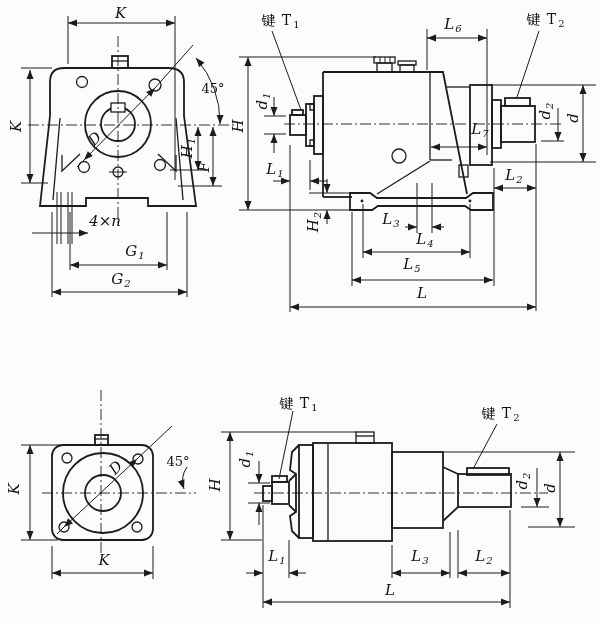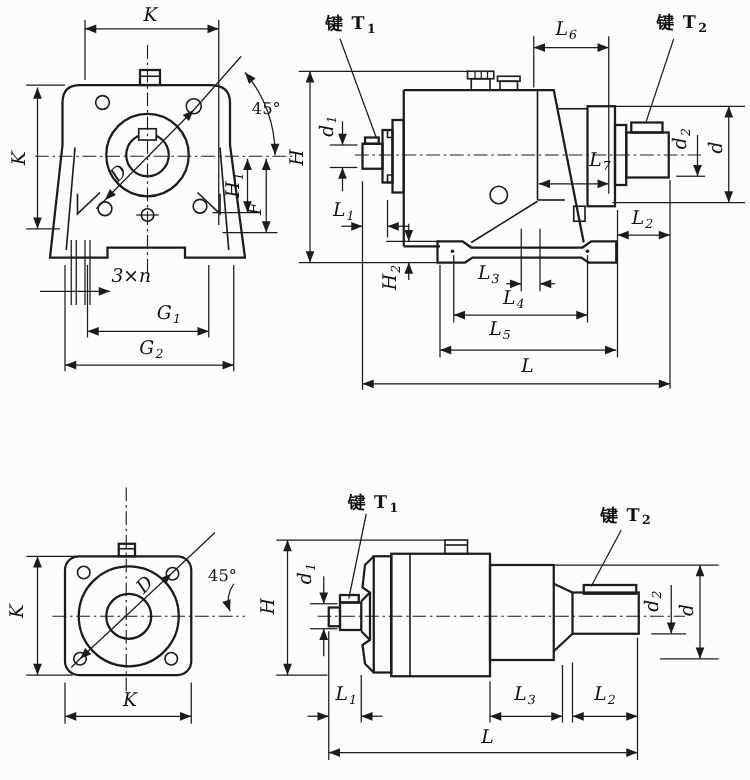--- a/index.html
+++ b/index.html
@@ -12,21 +12,21 @@
   .dm{stroke-width:1;}
   .cl{stroke-width:0.9;stroke-dasharray:11 3 2 3;}
   .ah{fill:#1c1c1c;stroke:none;}
   .dot{fill:#1c1c1c;stroke:none;}
   .mask{fill:#fcfcfa;stroke:#1c1c1c;stroke-width:1.3;}
   .lbl{position:absolute;transform:translate(-50%,-50%);font:italic 15px "DejaVu Serif",serif;
        color:#111;white-space:nowrap;line-height:1;z-index:2;}
   .lbl sub{font-size:10px;vertical-align:-3px;margin-left:1px;}
   .rv{transform:translate(-50%,-50%) rotate(-90deg);}
   .r45{transform:translate(-50%,-50%) rotate(-45deg);}
-  .cjk{font-style:normal;font-size:14px;letter-spacing:1px;font-weight:bold;}
+  .cjk{font-style:normal;font-size:14px;letter-spacing:1px;}
   .deg{font-style:normal;font-size:13px;}
 </style>
 </head>
 <body>
 
 <div class="sheet">
 
 <svg width="600" height="624" viewBox="0 0 600 624">
   <defs>
     <marker id="ah" viewBox="0 0 10 8" refX="9.5" refY="4" markerWidth="10" markerHeight="8" orient="auto-start-reverse">
@@ -257,38 +257,38 @@
     <line class="dm" x1="263" y1="602" x2="510" y2="602" marker-start="url(#ah)" marker-end="url(#ah)"></line>
   </g>
 </svg>
 
 <span class="lbl" style="left:121px;top:14px"><span>K</span><sub></sub></span>
 <span class="lbl rv" style="left:17px;top:126px"><span>K</span><sub></sub></span>
 <span class="lbl deg" style="left:213px;top:88px"><span>45°</span></span>
 <span class="lbl r45" style="left:95px;top:139px"><span>D</span></span>
 <span class="lbl rv" style="left:188px;top:148px"><span>H</span><sub>1</sub></span>
 <span class="lbl rv" style="left:204px;top:167px"><span>F</span></span>
-<span class="lbl" style="left:105px;top:221px"><span>3×n</span></span>
+<span class="lbl" style="left:105px;top:221px"><span>4×n</span></span>
 <span class="lbl" style="left:135px;top:252px"><span>G</span><sub>1</sub></span>
 <span class="lbl" style="left:121px;top:280px"><span>G</span><sub>2</sub></span>
 
 <span class="lbl cjk" style="left:281px;top:21px"><span>键 T</span><sub>1</sub></span>
 <span class="lbl cjk" style="left:546px;top:20px"><span>键 T</span><sub>2</sub></span>
 <span class="lbl" style="left:453px;top:25px"><span>L</span><sub>6</sub></span>
 <span class="lbl rv" style="left:263px;top:101px"><span>d</span><sub>1</sub></span>
 <span class="lbl rv" style="left:238px;top:126px"><span>H</span></span>
 <span class="lbl" style="left:480px;top:130px"><span>L</span><sub>7</sub></span>
 <span class="lbl rv" style="left:546px;top:111px"><span>d</span><sub>2</sub></span>
 <span class="lbl rv" style="left:573px;top:118px"><span>d</span></span>
 <span class="lbl" style="left:275px;top:170px"><span>L</span><sub>1</sub></span>
 <span class="lbl" style="left:514px;top:176px"><span>L</span><sub>2</sub></span>
 <span class="lbl rv" style="left:314px;top:222px"><span>H</span><sub>2</sub></span>
 <span class="lbl" style="left:391px;top:220px"><span>L</span><sub>3</sub></span>
-<span class="lbl" style="left:411px;top:240px"><span>L</span><sub>4</sub></span>
-<span class="lbl" style="left:400px;top:265px"><span>L</span><sub>5</sub></span>
+<span class="lbl" style="left:425px;top:240px"><span>L</span><sub>4</sub></span>
+<span class="lbl" style="left:412px;top:265px"><span>L</span><sub>5</sub></span>
 <span class="lbl" style="left:422px;top:293px"><span>L</span></span>
 
 <span class="lbl rv" style="left:14px;top:489px"><span>K</span></span>
 <span class="lbl r45" style="left:116px;top:468px"><span>D</span></span>
 <span class="lbl deg" style="left:178px;top:461px"><span>45°</span></span>
 <span class="lbl" style="left:104px;top:560px"><span>K</span></span>
 
 <span class="lbl cjk" style="left:299px;top:404px"><span>键 T</span><sub>1</sub></span>
 <span class="lbl cjk" style="left:501px;top:414px"><span>键 T</span><sub>2</sub></span>
 <span class="lbl rv" style="left:246px;top:459px"><span>d</span><sub>1</sub></span>

